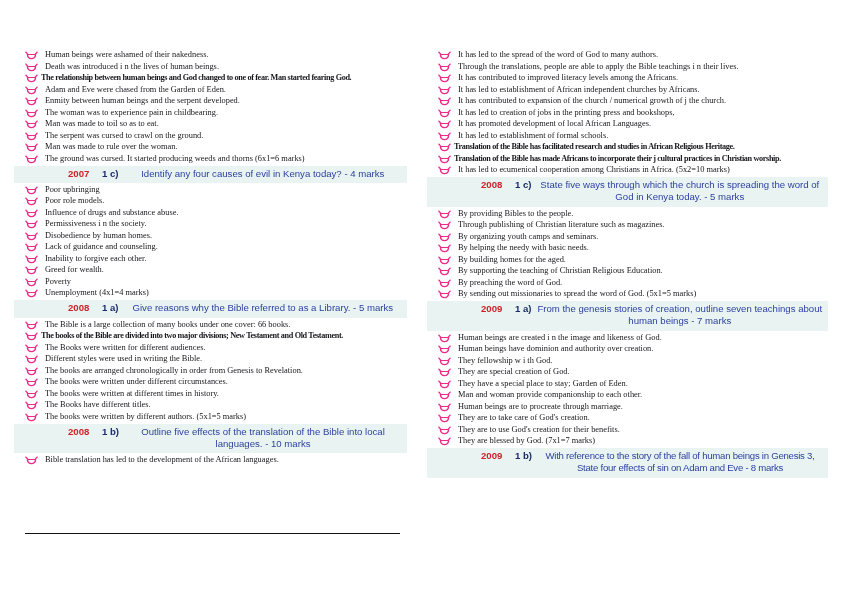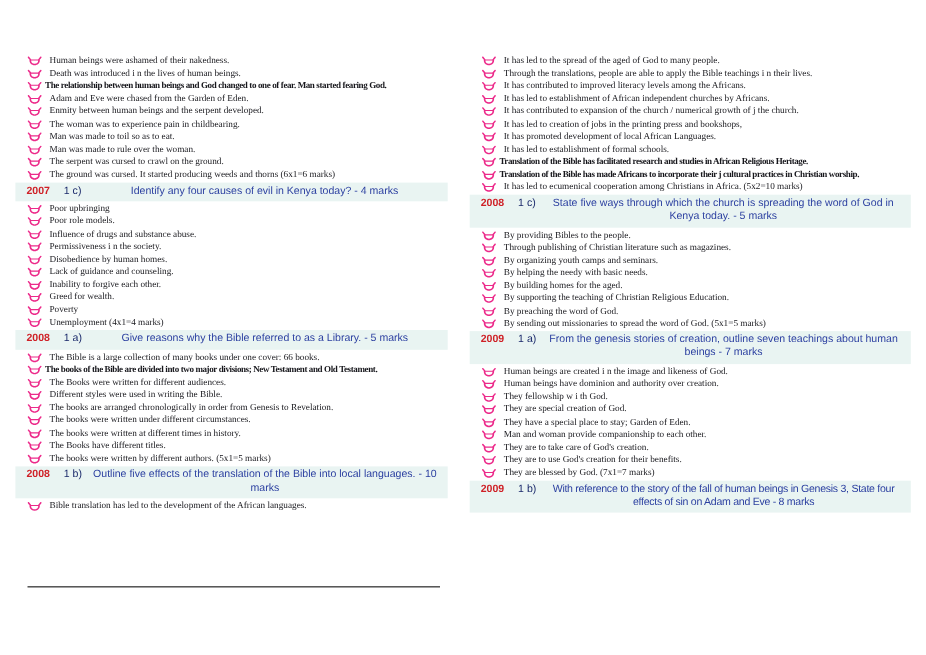--- a/index.html
+++ b/index.html
@@ -72,25 +72,26 @@
   .qhead .year {
     flex: 0 0 auto;
     width: 44px;
     text-align: left;
     padding-left: 10px;
     color: #cf2127;
     font-weight: bold;
     font-size: 9.6px;
     font-family: "Liberation Sans", sans-serif;
     line-height: 1.28;
+    margin-left: 44px;
   }
   .qhead .qno {
     flex: 0 0 auto;
     color: #1b2a6b;
-    font-weight: normal;
+    font-weight: bold;
     font-size: 9.6px;
     font-family: "Liberation Sans", sans-serif;
     margin-right: 4px;
     line-height: 1.28;
     white-space: nowrap;
   }
   .qhead .qtext {
     flex: 1 1 auto;
     color: #2b3fa0;
     font-size: 9.6px;
@@ -172,29 +173,29 @@
               </svg>
             </span>
             <span class="txt">Man was made to toil so as to eat.</span>
           </div>
           <div class="bullet">
             <span class="glyph">
               <svg width="15" height="9" viewBox="0 0 15 9" aria-hidden="true">
                 <path d="M1.2 1.0 C1.2 0.4 2.0 0.2 2.6 0.9 L4.4 3.0 L10.6 3.0 L12.4 0.9 C13.0 0.2 13.8 0.4 13.8 1.0 C13.8 1.5 13.0 2.3 12.2 3.1 L12.2 4.0 C12.2 6.4 10.3 8.3 7.5 8.3 C4.7 8.3 2.8 6.4 2.8 4.0 L2.8 3.1 C2.0 2.3 1.2 1.5 1.2 1.0 Z M4.3 4.2 C4.3 5.8 5.6 7.0 7.5 7.0 C9.4 7.0 10.7 5.8 10.7 4.2 L10.7 4.0 L4.3 4.0 Z" fill="#ec2a8a"></path>
               </svg>
             </span>
+            <span class="txt">The serpent was cursed to crawl on the ground.</span>
+          </div>
+          <div class="bullet">
+            <span class="glyph">
+              <svg width="15" height="9" viewBox="0 0 15 9" aria-hidden="true">
+                <path d="M1.2 1.0 C1.2 0.4 2.0 0.2 2.6 0.9 L4.4 3.0 L10.6 3.0 L12.4 0.9 C13.0 0.2 13.8 0.4 13.8 1.0 C13.8 1.5 13.0 2.3 12.2 3.1 L12.2 4.0 C12.2 6.4 10.3 8.3 7.5 8.3 C4.7 8.3 2.8 6.4 2.8 4.0 L2.8 3.1 C2.0 2.3 1.2 1.5 1.2 1.0 Z M4.3 4.2 C4.3 5.8 5.6 7.0 7.5 7.0 C9.4 7.0 10.7 5.8 10.7 4.2 L10.7 4.0 L4.3 4.0 Z" fill="#ec2a8a"></path>
+              </svg>
+            </span>
             <span class="txt">Man was made to rule over the woman.</span>
-          </div>
-          <div class="bullet">
-            <span class="glyph">
-              <svg width="15" height="9" viewBox="0 0 15 9" aria-hidden="true">
-                <path d="M1.2 1.0 C1.2 0.4 2.0 0.2 2.6 0.9 L4.4 3.0 L10.6 3.0 L12.4 0.9 C13.0 0.2 13.8 0.4 13.8 1.0 C13.8 1.5 13.0 2.3 12.2 3.1 L12.2 4.0 C12.2 6.4 10.3 8.3 7.5 8.3 C4.7 8.3 2.8 6.4 2.8 4.0 L2.8 3.1 C2.0 2.3 1.2 1.5 1.2 1.0 Z M4.3 4.2 C4.3 5.8 5.6 7.0 7.5 7.0 C9.4 7.0 10.7 5.8 10.7 4.2 L10.7 4.0 L4.3 4.0 Z" fill="#ec2a8a"></path>
-              </svg>
-            </span>
-            <span class="txt">The serpent was cursed to crawl on the ground.</span>
           </div>
           <div class="bullet">
             <span class="glyph">
               <svg width="15" height="9" viewBox="0 0 15 9" aria-hidden="true">
                 <path d="M1.2 1.0 C1.2 0.4 2.0 0.2 2.6 0.9 L4.4 3.0 L10.6 3.0 L12.4 0.9 C13.0 0.2 13.8 0.4 13.8 1.0 C13.8 1.5 13.0 2.3 12.2 3.1 L12.2 4.0 C12.2 6.4 10.3 8.3 7.5 8.3 C4.7 8.3 2.8 6.4 2.8 4.0 L2.8 3.1 C2.0 2.3 1.2 1.5 1.2 1.0 Z M4.3 4.2 C4.3 5.8 5.6 7.0 7.5 7.0 C9.4 7.0 10.7 5.8 10.7 4.2 L10.7 4.0 L4.3 4.0 Z" fill="#ec2a8a"></path>
               </svg>
             </span>
             <span class="txt">The ground was cursed. It started producing weeds and thorns (6x1=6 marks)</span>
           </div>
         </div>
@@ -381,21 +382,21 @@
         </div>
       </div>
     <div class="col right" id="right-col">
         <div>
           <div class="bullet">
             <span class="glyph">
               <svg width="15" height="9" viewBox="0 0 15 9" aria-hidden="true">
                 <path d="M1.2 1.0 C1.2 0.4 2.0 0.2 2.6 0.9 L4.4 3.0 L10.6 3.0 L12.4 0.9 C13.0 0.2 13.8 0.4 13.8 1.0 C13.8 1.5 13.0 2.3 12.2 3.1 L12.2 4.0 C12.2 6.4 10.3 8.3 7.5 8.3 C4.7 8.3 2.8 6.4 2.8 4.0 L2.8 3.1 C2.0 2.3 1.2 1.5 1.2 1.0 Z M4.3 4.2 C4.3 5.8 5.6 7.0 7.5 7.0 C9.4 7.0 10.7 5.8 10.7 4.2 L10.7 4.0 L4.3 4.0 Z" fill="#ec2a8a"></path>
               </svg>
             </span>
-            <span class="txt">It has led to the spread of the aged of God to many people.</span>
+            <span class="txt">It has led to the spread of the word of God to many authors.</span>
           </div>
           <div class="bullet">
             <span class="glyph">
               <svg width="15" height="9" viewBox="0 0 15 9" aria-hidden="true">
                 <path d="M1.2 1.0 C1.2 0.4 2.0 0.2 2.6 0.9 L4.4 3.0 L10.6 3.0 L12.4 0.9 C13.0 0.2 13.8 0.4 13.8 1.0 C13.8 1.5 13.0 2.3 12.2 3.1 L12.2 4.0 C12.2 6.4 10.3 8.3 7.5 8.3 C4.7 8.3 2.8 6.4 2.8 4.0 L2.8 3.1 C2.0 2.3 1.2 1.5 1.2 1.0 Z M4.3 4.2 C4.3 5.8 5.6 7.0 7.5 7.0 C9.4 7.0 10.7 5.8 10.7 4.2 L10.7 4.0 L4.3 4.0 Z" fill="#ec2a8a"></path>
               </svg>
             </span>
             <span class="txt">Through the translations, people are able to apply the Bible teachings i n their lives.</span>
           </div>
           <div class="bullet">
@@ -588,20 +589,28 @@
             </span>
             <span class="txt">They have a special place to stay; Garden of Eden.</span>
           </div>
           <div class="bullet">
             <span class="glyph">
               <svg width="15" height="9" viewBox="0 0 15 9" aria-hidden="true">
                 <path d="M1.2 1.0 C1.2 0.4 2.0 0.2 2.6 0.9 L4.4 3.0 L10.6 3.0 L12.4 0.9 C13.0 0.2 13.8 0.4 13.8 1.0 C13.8 1.5 13.0 2.3 12.2 3.1 L12.2 4.0 C12.2 6.4 10.3 8.3 7.5 8.3 C4.7 8.3 2.8 6.4 2.8 4.0 L2.8 3.1 C2.0 2.3 1.2 1.5 1.2 1.0 Z M4.3 4.2 C4.3 5.8 5.6 7.0 7.5 7.0 C9.4 7.0 10.7 5.8 10.7 4.2 L10.7 4.0 L4.3 4.0 Z" fill="#ec2a8a"></path>
               </svg>
             </span>
             <span class="txt">Man and woman provide companionship to each other.</span>
+          </div>
+          <div class="bullet">
+            <span class="glyph">
+              <svg width="15" height="9" viewBox="0 0 15 9" aria-hidden="true">
+                <path d="M1.2 1.0 C1.2 0.4 2.0 0.2 2.6 0.9 L4.4 3.0 L10.6 3.0 L12.4 0.9 C13.0 0.2 13.8 0.4 13.8 1.0 C13.8 1.5 13.0 2.3 12.2 3.1 L12.2 4.0 C12.2 6.4 10.3 8.3 7.5 8.3 C4.7 8.3 2.8 6.4 2.8 4.0 L2.8 3.1 C2.0 2.3 1.2 1.5 1.2 1.0 Z M4.3 4.2 C4.3 5.8 5.6 7.0 7.5 7.0 C9.4 7.0 10.7 5.8 10.7 4.2 L10.7 4.0 L4.3 4.0 Z" fill="#ec2a8a"></path>
+              </svg>
+            </span>
+            <span class="txt">Human beings are to procreate through marriage.</span>
           </div>
           <div class="bullet">
             <span class="glyph">
               <svg width="15" height="9" viewBox="0 0 15 9" aria-hidden="true">
                 <path d="M1.2 1.0 C1.2 0.4 2.0 0.2 2.6 0.9 L4.4 3.0 L10.6 3.0 L12.4 0.9 C13.0 0.2 13.8 0.4 13.8 1.0 C13.8 1.5 13.0 2.3 12.2 3.1 L12.2 4.0 C12.2 6.4 10.3 8.3 7.5 8.3 C4.7 8.3 2.8 6.4 2.8 4.0 L2.8 3.1 C2.0 2.3 1.2 1.5 1.2 1.0 Z M4.3 4.2 C4.3 5.8 5.6 7.0 7.5 7.0 C9.4 7.0 10.7 5.8 10.7 4.2 L10.7 4.0 L4.3 4.0 Z" fill="#ec2a8a"></path>
               </svg>
             </span>
             <span class="txt">They are to take care of God's creation.</span>
           </div>
           <div class="bullet">

